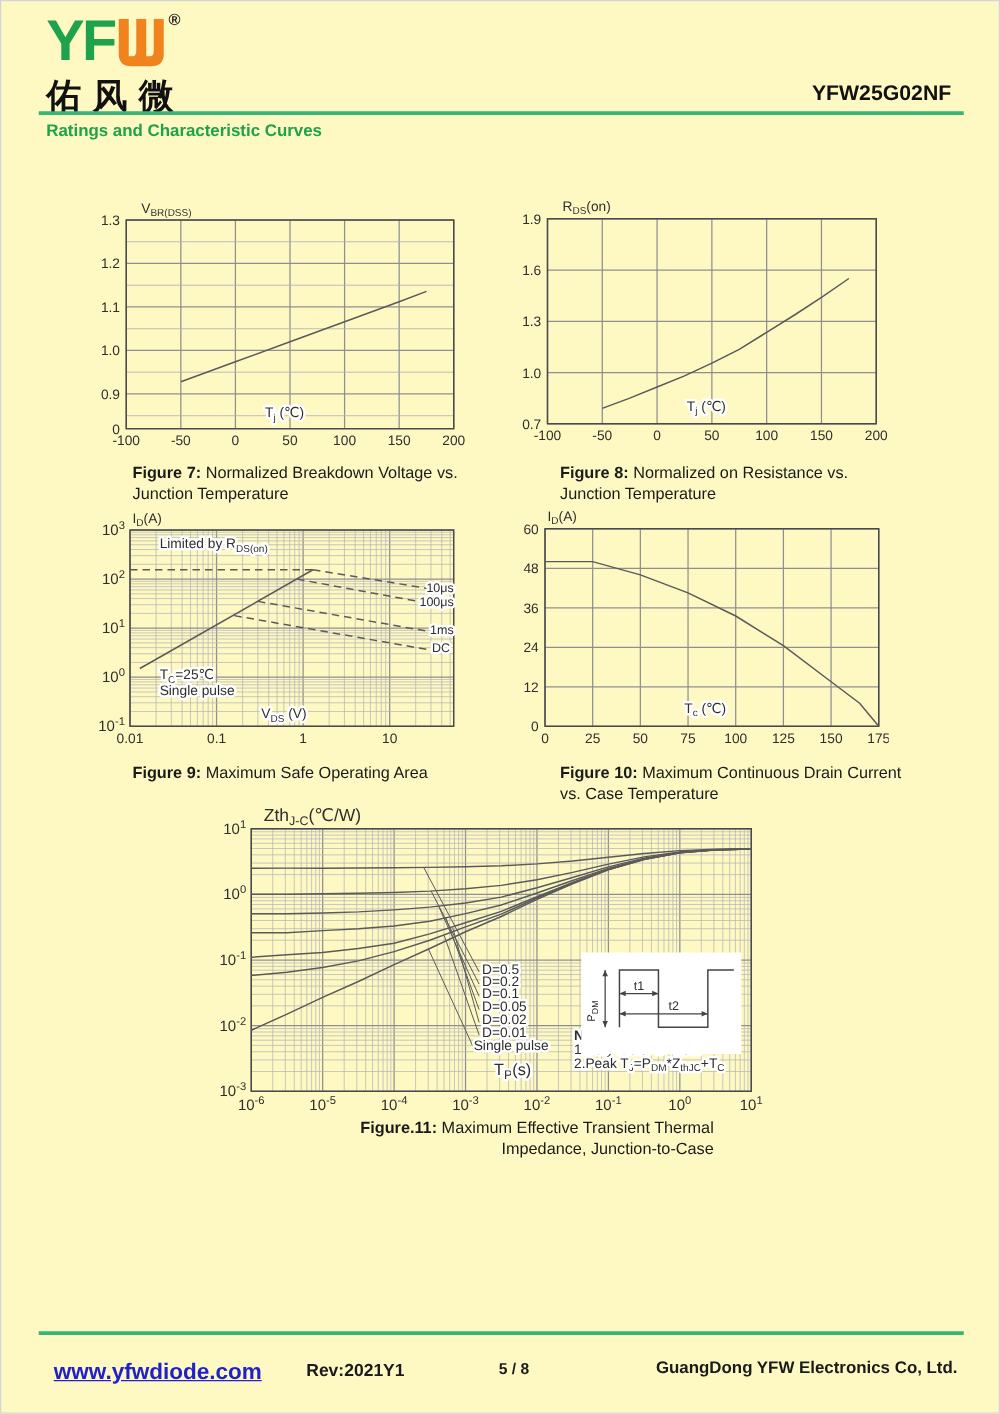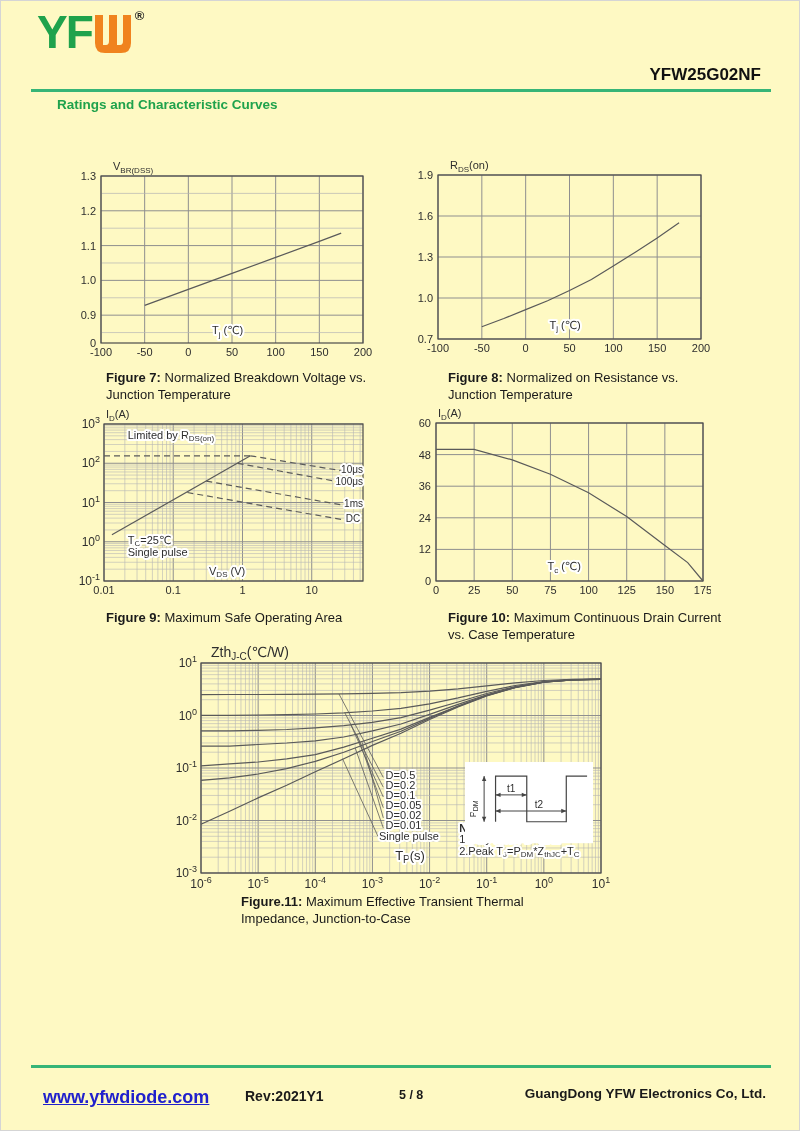--- a/index.html
+++ b/index.html
@@ -10,21 +10,21 @@
   .logo{position:absolute;left:36px;top:8px;}
   .logo-row{display:flex;align-items:flex-start;line-height:1;}
   .logo-yf{font-size:46px;font-weight:bold;color:#1fa24c;letter-spacing:-2px;}
   .logo-w{width:40px;height:40px;margin-top:6px;margin-left:1px;}
   .logo-reg{font-size:13px;font-weight:bold;color:#222;margin-top:0;margin-left:2px;}
   .logo-cn{font-size:28px;font-weight:bold;color:#111;letter-spacing:9px;margin-top:3px;white-space:nowrap;}
   .part-number{position:absolute;right:38px;top:64px;font-size:17px;font-weight:bold;color:#111;}
   .rule{position:absolute;left:30px;width:740px;height:3px;background:#36b577;}
   .rule-top{top:88px;}
   .rule-bottom{top:1064px;}
-  .section-title{position:absolute;left:36px;top:96px;font-size:13.5px;font-weight:bold;color:#1fa24c;margin-left:20px;}
+  .section-title{position:absolute;left:36px;top:96px;font-size:13.5px;font-weight:bold;color:#1fa24c;}
   
   .fig{position:absolute;}
   .cap{font-size:13px;line-height:1.32;color:#1a1a1a;}
   .cap .b{font-weight:bold;}
   svg{display:block;}
   svg text{font-family:"Liberation Sans","DejaVu Sans",sans-serif;}
   
   .footer-link{position:absolute;left:42px;top:1086px;font-size:18px;font-weight:bold;
                color:#2020cc;text-decoration:underline;cursor:pointer;}
   .footer-rev{position:absolute;left:244px;top:1087px;font-size:14px;font-weight:bold;}
@@ -37,20 +37,21 @@
 <div class="page">
 
   <div class="logo">
     <div class="logo-row">
       <span class="logo-yf">YF</span>
       <svg class="logo-w" viewBox="0 0 40 40">
         <path d="M2,0 V28 Q2,38 12,38 H28 Q38,38 38,28 V0 H30 V26 Q30,30 27,30 H24 V0 H16 V26 Q16,30 13,30 H10 V0 Z" fill="#f0831e"></path>
       </svg>
       <span class="logo-reg">®</span>
     </div>
+    <div class="logo-cn">佑风微</div>
   </div>
   <div class="part-number">YFW25G02NF</div>
   <div class="rule rule-top"></div>
   <div class="section-title">Ratings and Characteristic Curves</div>
 
   <div class="fig" style="left:70px;top:156px;">
     <svg width="305" height="200" viewBox="0 0 305 200">
         <line x1="30" y1="19" x2="30" y2="186" stroke="#8f8f8f" stroke-width="1"></line>
         <text x="30" y="199" font-size="11" text-anchor="middle" fill="#2e2e2e"><tspan dy="0.0" font-size="11">-100</tspan></text>
         <line x1="73.66666666666666" y1="19" x2="73.66666666666666" y2="186" stroke="#8f8f8f" stroke-width="1"></line>
@@ -420,21 +421,21 @@
         <line x1="334.56" y1="155.88" x2="365.76" y2="155.88" stroke="#444" stroke-width="1"></line>
         <polygon points="365.76,155.88 360.76,153.68 360.76,158.07999999999998" fill="#444"></polygon>
         <polygon points="334.56,155.88 339.56,158.07999999999998 339.56,153.68" fill="#444"></polygon>
         <line x1="334.56" y1="172.008" x2="405.28" y2="172.008" stroke="#444" stroke-width="1"></line>
         <polygon points="405.28,172.008 400.28,169.80800000000002 400.28,174.208" fill="#444"></polygon>
         <polygon points="334.56,172.008 339.56,174.208 339.56,169.80800000000002" fill="#444"></polygon>
         <text x="350.15999999999997" y="152.88" font-size="10" text-anchor="middle" fill="#2e2e2e" stroke="#ffffff" stroke-width="4" paint-order="stroke" stroke-linejoin="round"><tspan dy="0.0" font-size="10">t1</tspan></text>
         <text x="377.91999999999996" y="169.008" font-size="10" text-anchor="middle" fill="#2e2e2e" stroke="#ffffff" stroke-width="4" paint-order="stroke" stroke-linejoin="round"><tspan dy="0.0" font-size="10">t2</tspan></text>
         <text x="315" y="169.91199999999998" font-size="9" text-anchor="middle" fill="#2e2e2e" stroke="#ffffff" stroke-width="4" paint-order="stroke" stroke-linejoin="round" transform="rotate(-90 315 169.91199999999998)"><tspan dy="0.0" font-size="9">P</tspan><tspan dy="2.2" font-size="7">DM</tspan></text>
       </svg>
-    <div class="cap" style="margin:2px auto 0;width:330px;text-align:left;">
+    <div class="cap" style="margin:2px auto 0;width:330px;text-align:right;">
       <span class="b">Figure.11:</span><span> Maximum Effective Transient Thermal Impedance, Junction-to-Case</span>
     </div>
   </div>
 
   <div class="rule rule-bottom"></div>
   <a class="footer-link">www.yfwdiode.com</a>
   <div class="footer-rev">Rev:2021Y1</div>
   <div class="footer-page">5 / 8</div>
   <div class="footer-company">GuangDong YFW Electronics Co, Ltd.</div>
 

